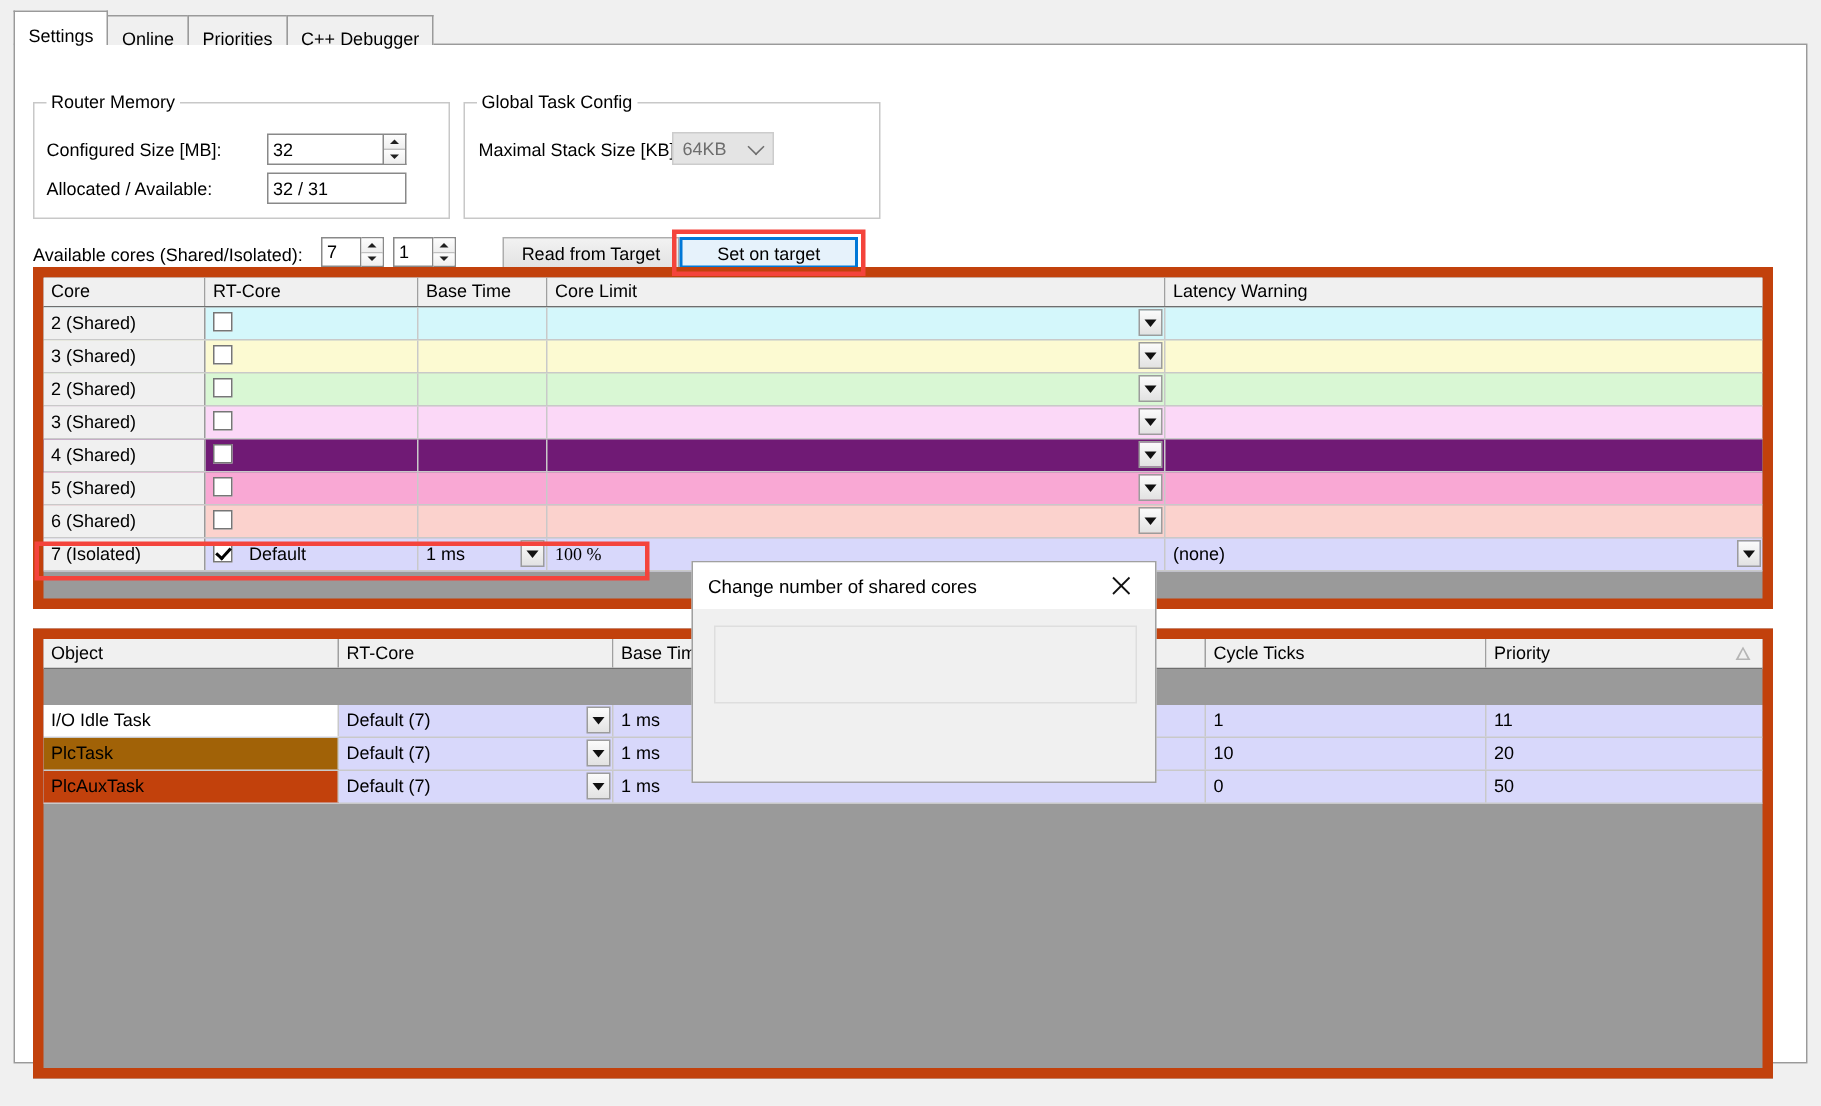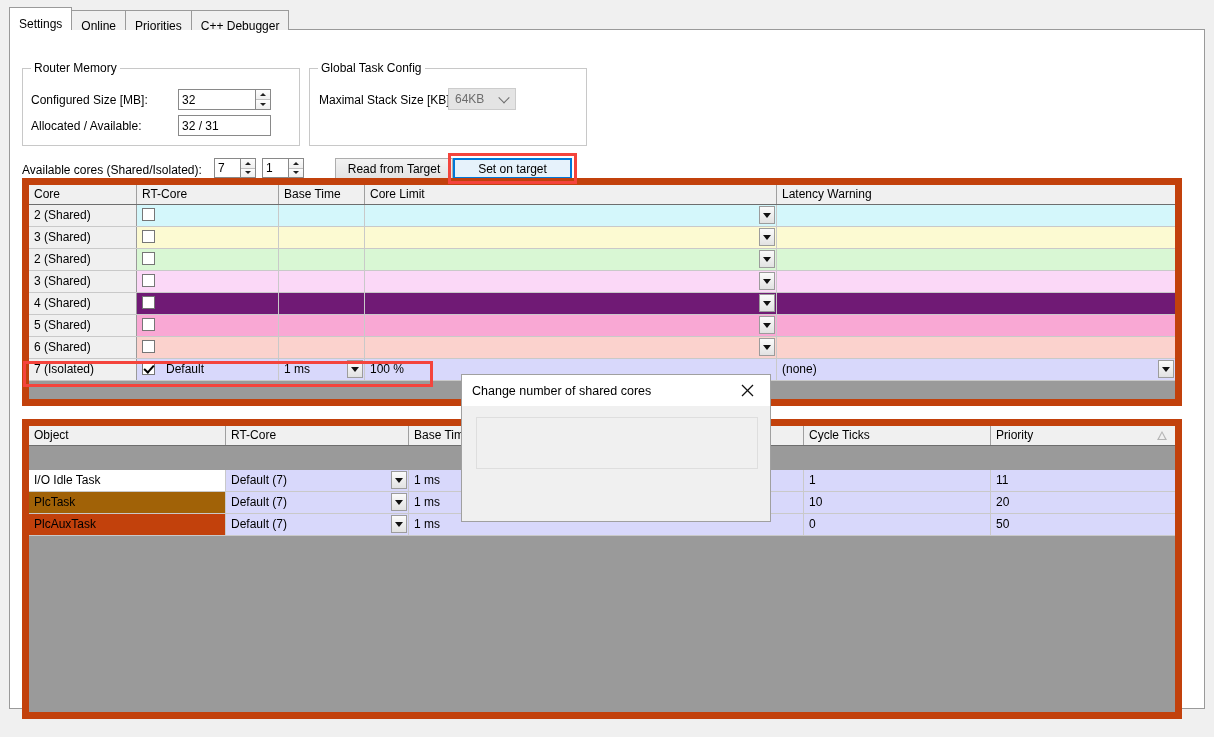--- a/index.html
+++ b/index.html
@@ -501,21 +501,21 @@
             <div class="gc" style="flex: 1 1 0%;"></div>
           </div>
           <div class="grow" style="background: rgb(216, 216, 251);">
             <div class="gc hdr-cell" style="width: 108px;">7 (Isolated)</div>
             <div class="gc" style="width: 142px;"><span class="cbx">
                 <span class="mark"></span>
               </span><span style="margin-left: 24px;">Default</span></div>
             <div class="gc" style="width: 86px;"><span>1 ms</span><span class="ddbtn" style="right: 1px;">
                 <span class="tri"></span>
               </span></div>
-            <div class="gc" style="width: 412px;"><span>100 %</span></div>
+            <div class="gc" style="width: 412px; font-family: Liberation Serif, serif;"><span>100 %</span></div>
             <div class="gc" style="flex: 1 1 0%;"><span>(none)</span><span class="ddbtn" style="right: 1px;">
                 <span class="tri"></span>
               </span></div>
           </div>
         </div>
     </div>
 
     <div class="hl" style="left:13px; top:331px; width:410px; height:26px;"></div>
 
     <div class="grid" id="task-grid" style="left:12px; top:389px; width:1160px; height:300px;">

